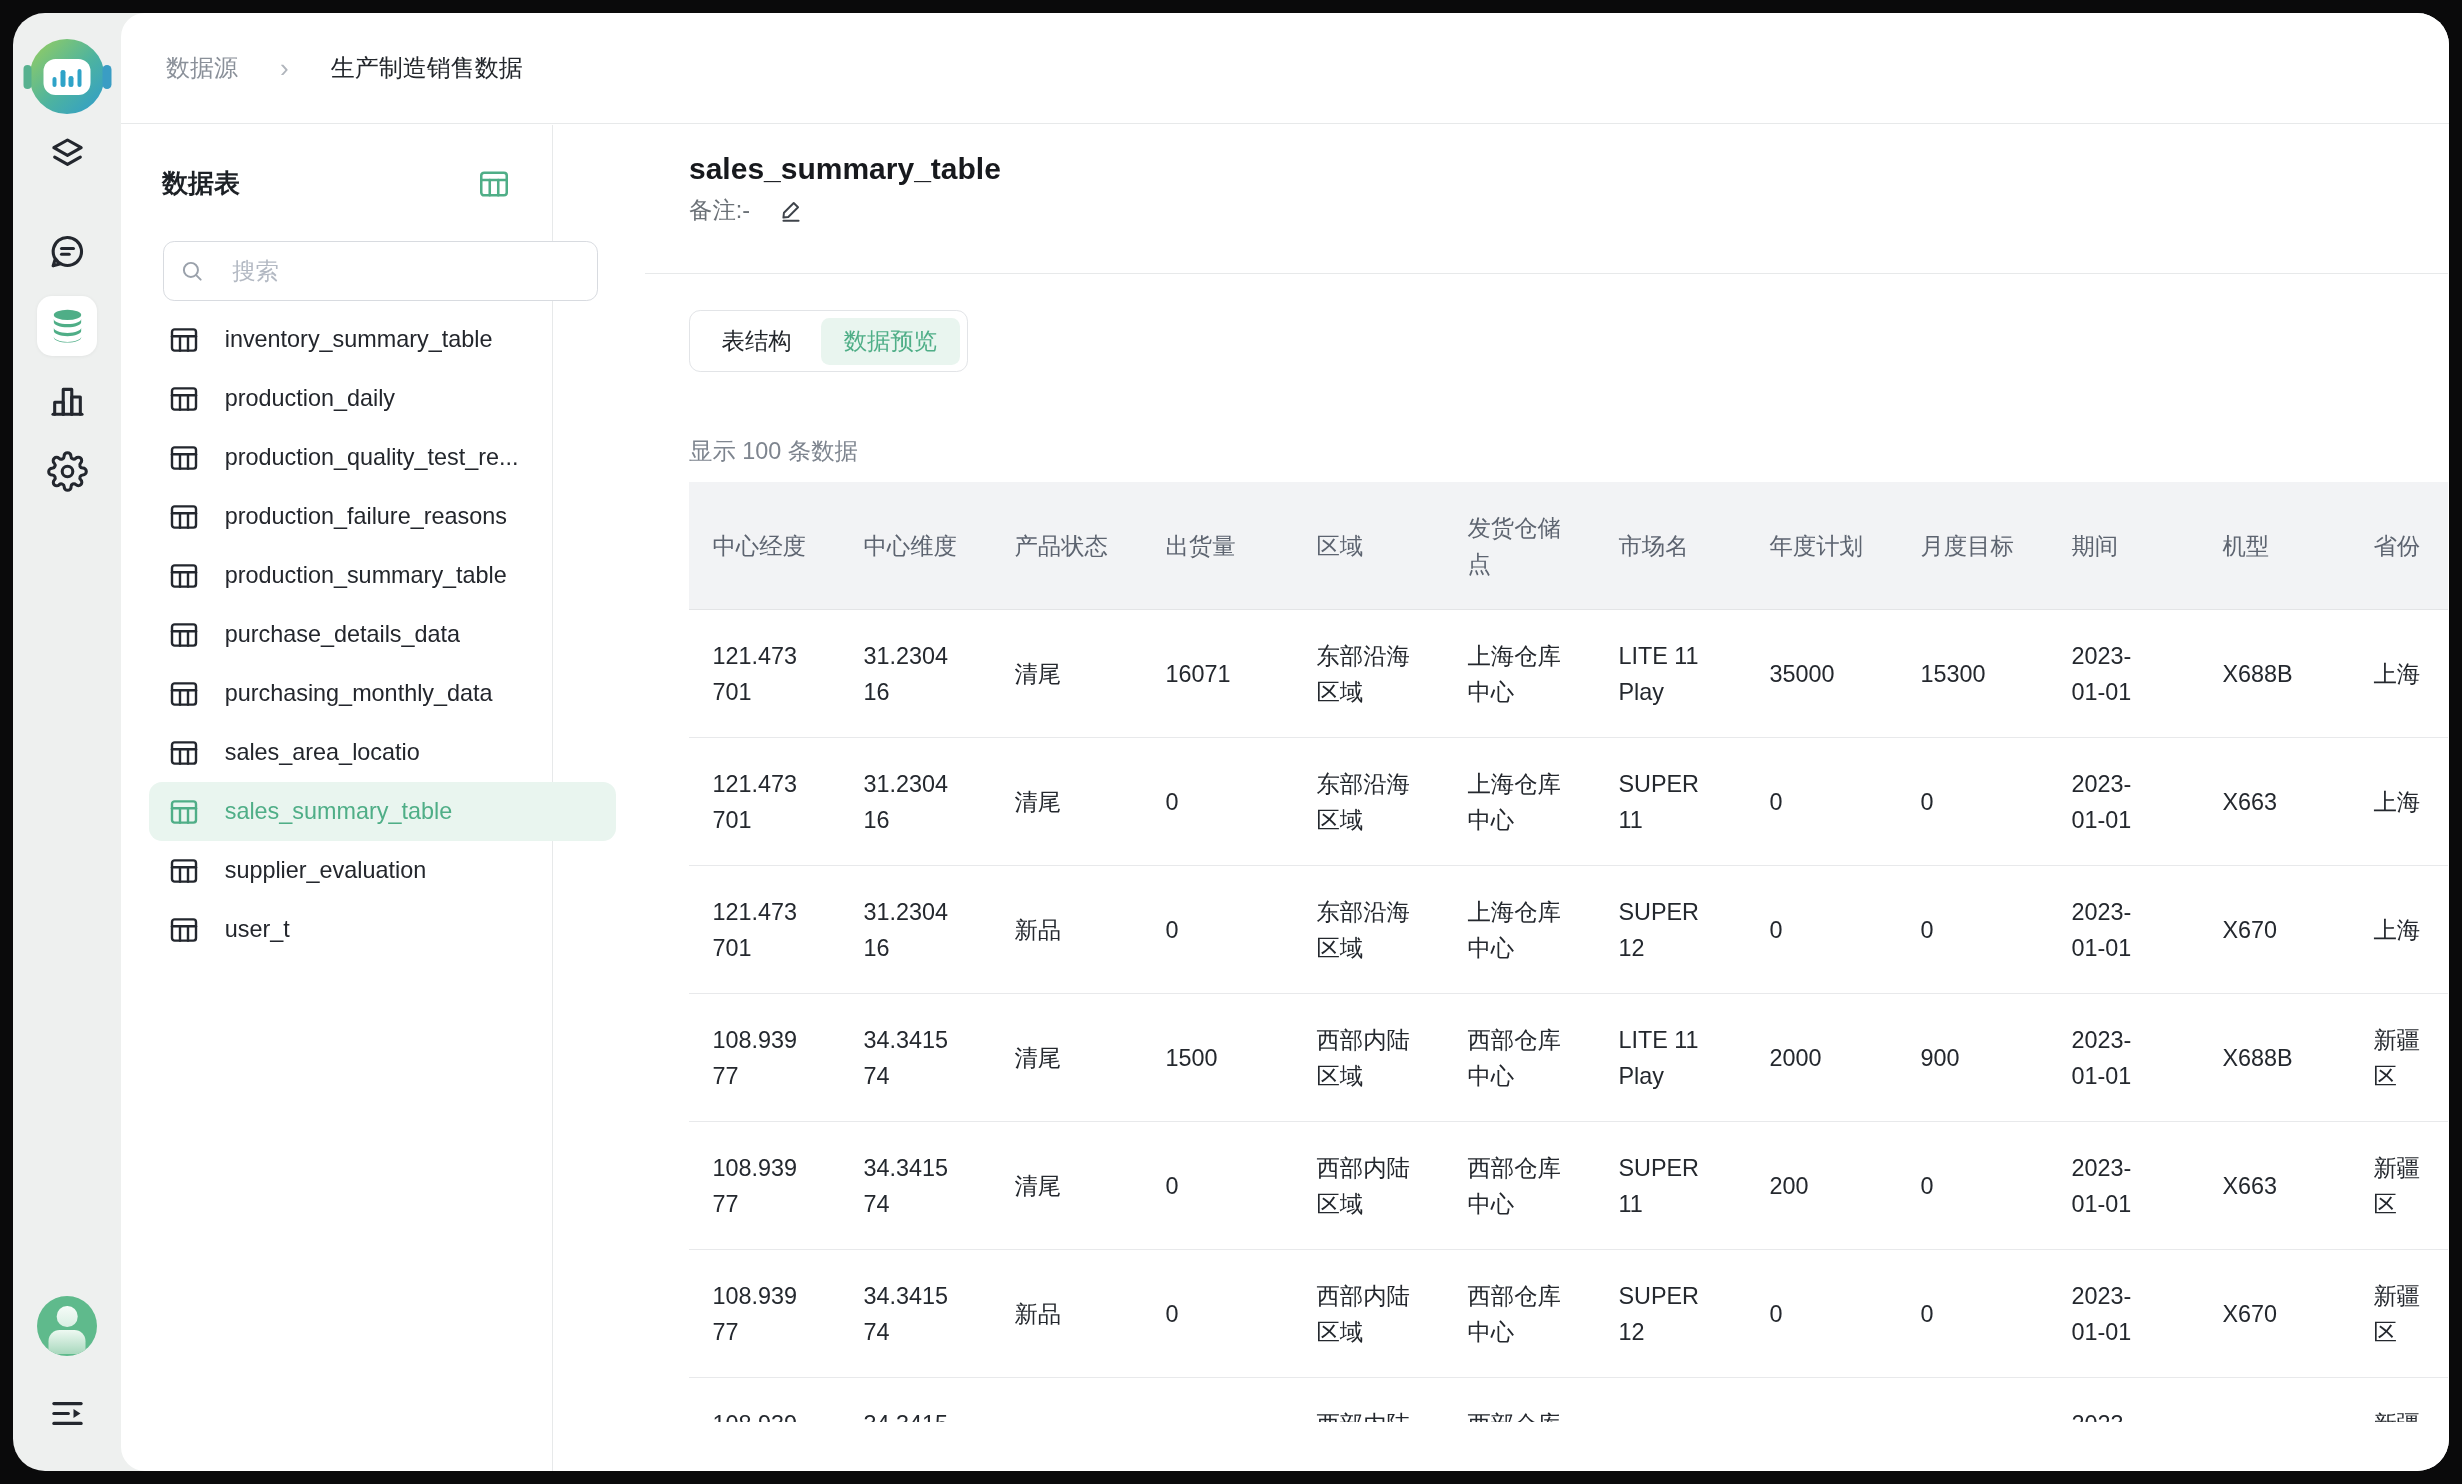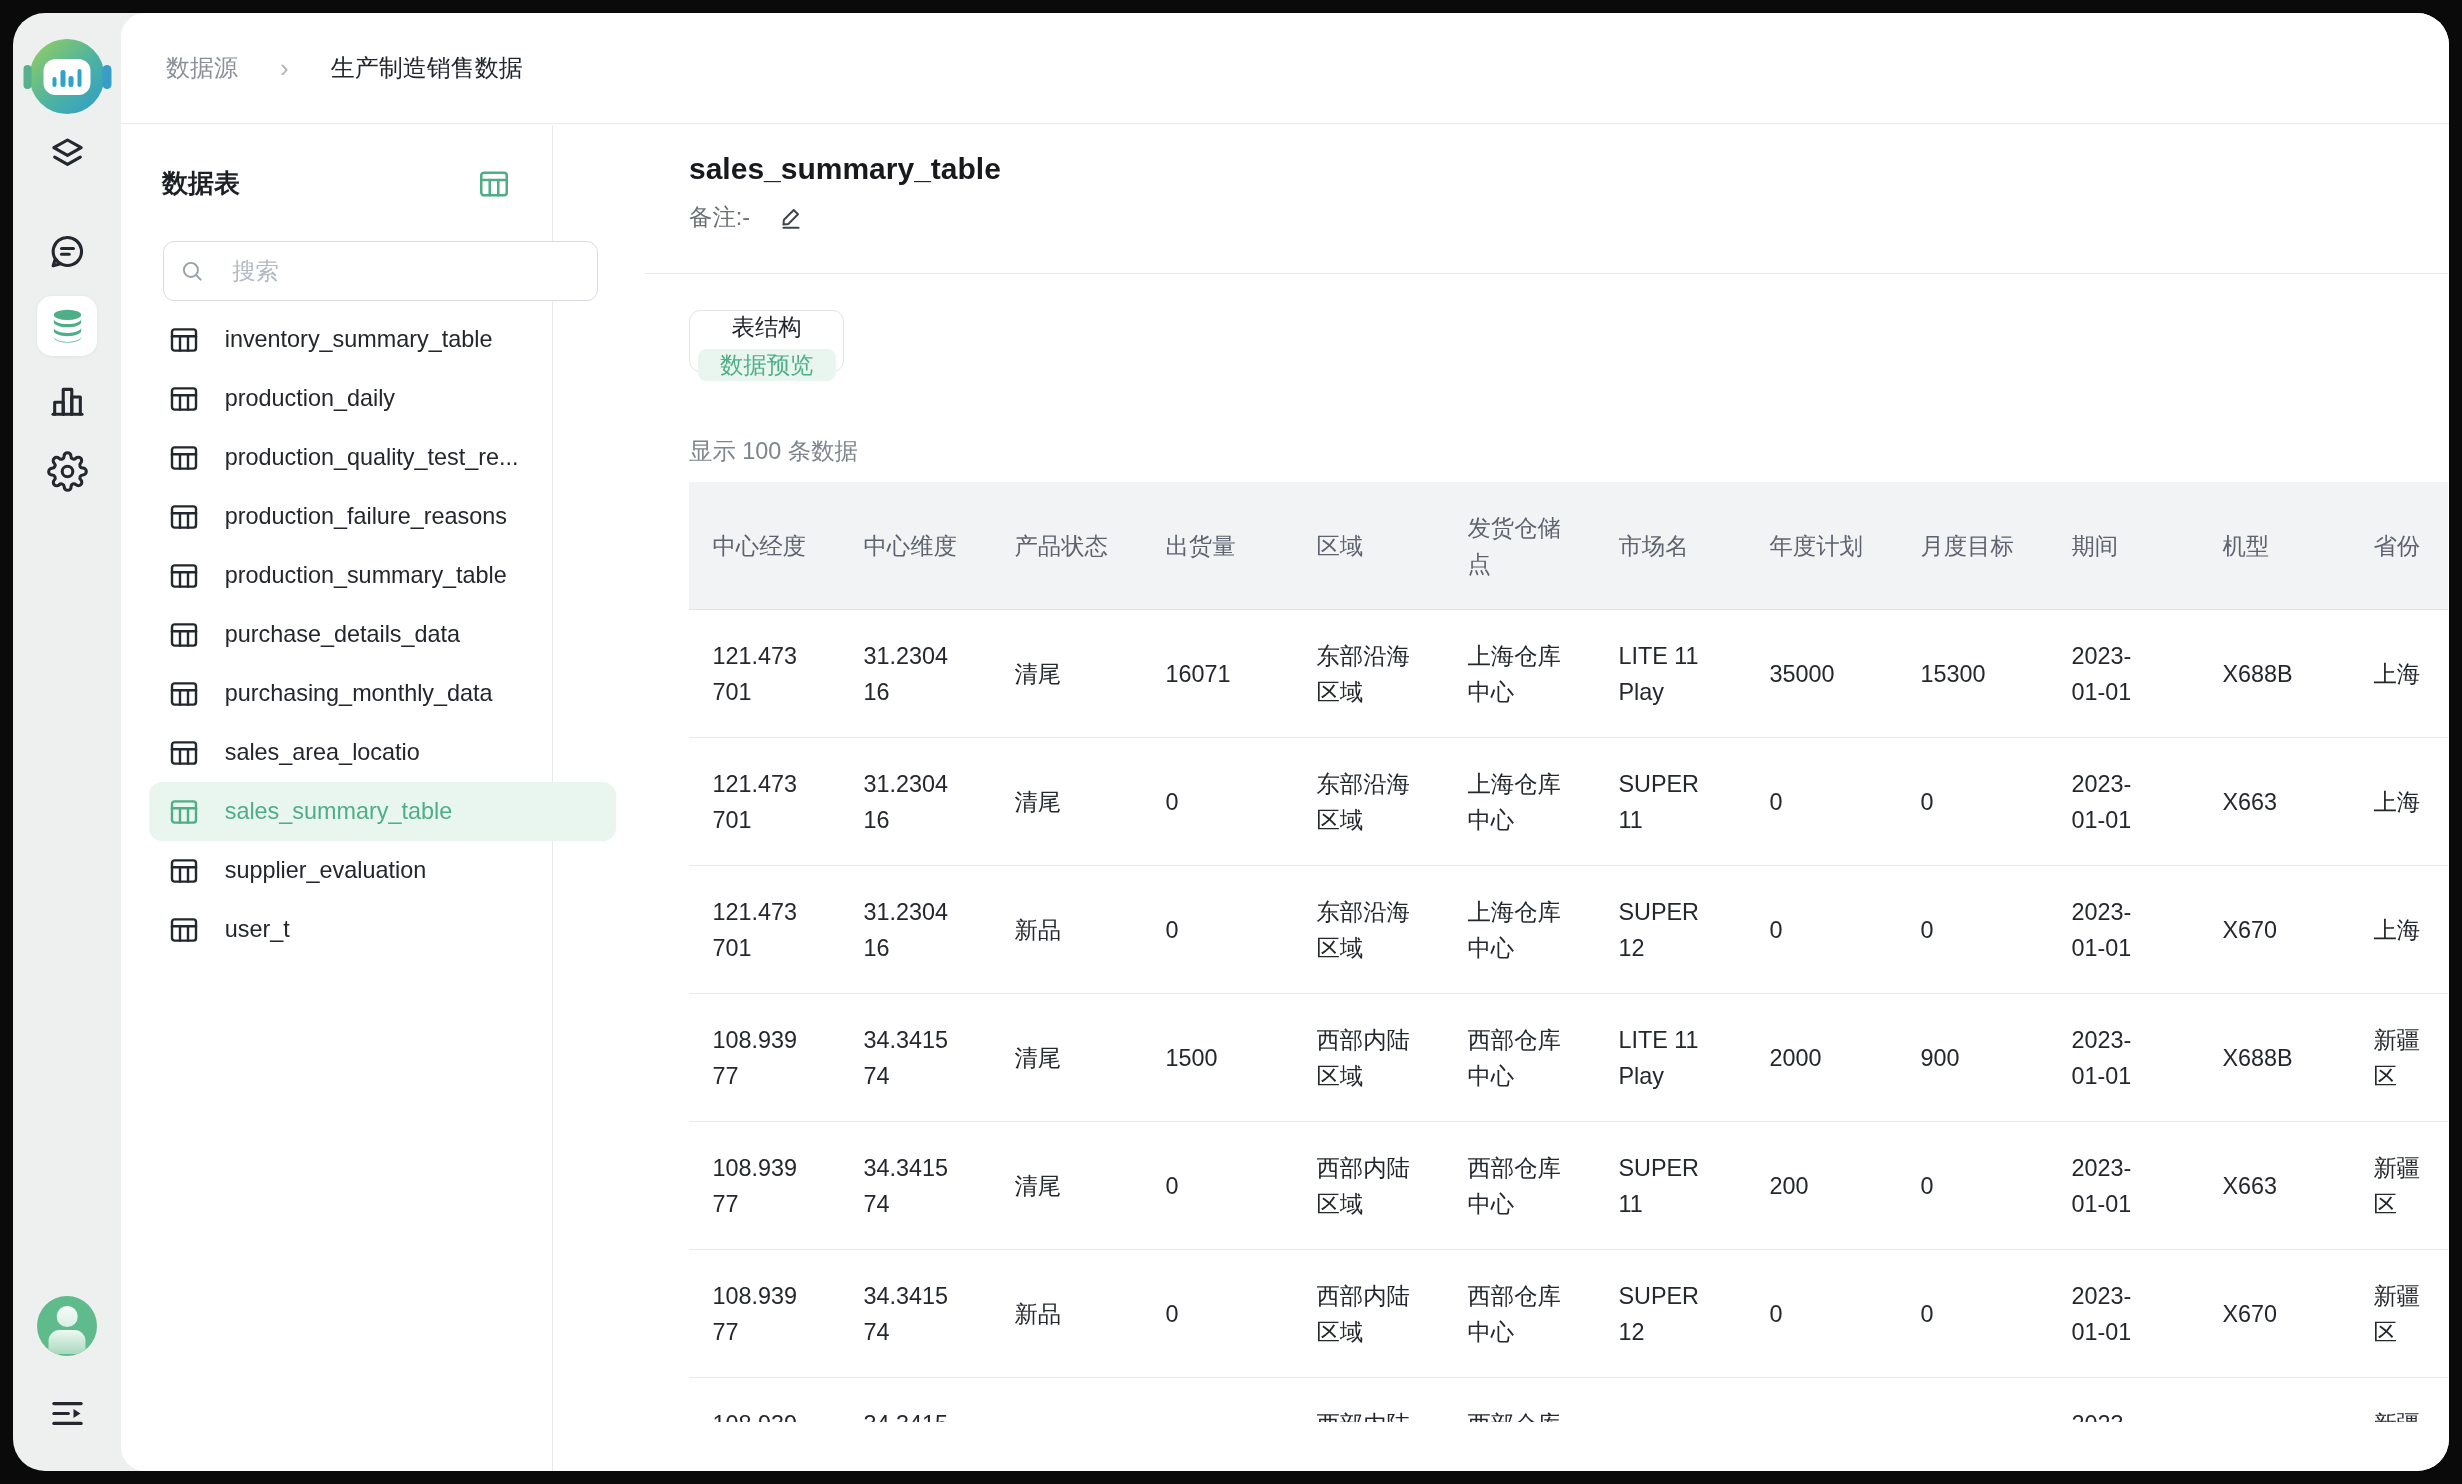--- a/index.html
+++ b/index.html
@@ -71,27 +71,27 @@
              overflow:hidden; }
   .tl-item.selected { background:#e9f5ef; }
   .tl-item.selected .lbl { color:#4fae87; }
   .tl-item.selected svg  { stroke:#4fae87; }
 
   
   .main { position:absolute; left:524px; top:111px; width:1803px; height:1347px;
           overflow:hidden; }
   .main-head { height:150px; border-bottom:0.9px solid #e7e9ea; padding:28px 0 0 44px; }
   .table-title { font-size:30px; font-weight:600; color:#17191d; }
-  .note-row { margin-top:15px; display:flex; align-items:center; gap:28px; }
+  .note-row { margin-top:8px; display:flex; align-items:center; gap:28px; }
   .note-label { font-size:23.4px; color:#6b7177; }
   .note-edit svg { width:26px; height:26px; display:block; }
 
   .tabs { margin:36px 0 0 44px; display:inline-flex; align-items:center; height:62px;
           border:0.9px solid #e2e4e7; border-radius:11.2px; padding:0 7.5px; gap:5.6px;
-          background:#fff;flex-direction:column; }
+          background:#fff; }
   .tab { height:47px; display:flex; align-items:center; border-radius:8.4px;
          font-size:23.4px; color:#22262b; padding:0 24px; cursor:pointer; }
   .tab.active { background:#e9f5ef; color:#4fae87; padding:0 22.4px; }
 
   .count-text { margin:63px 0 0 44px; font-size:23.4px; color:#7e858f; }
 
   .preview-wrap { position:absolute; left:44px; top:358px; right:0; height:940px;
                   overflow:hidden; }
   .ptable { width:1817px; }
   .prow { display:flex; }

